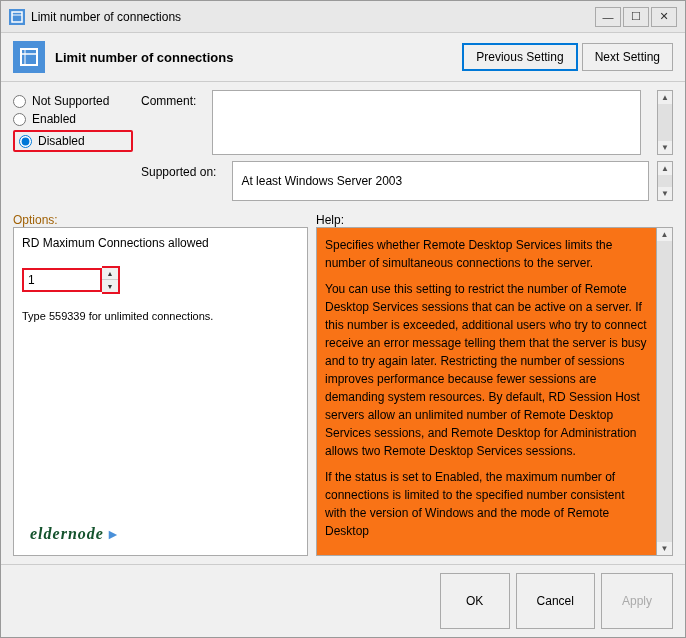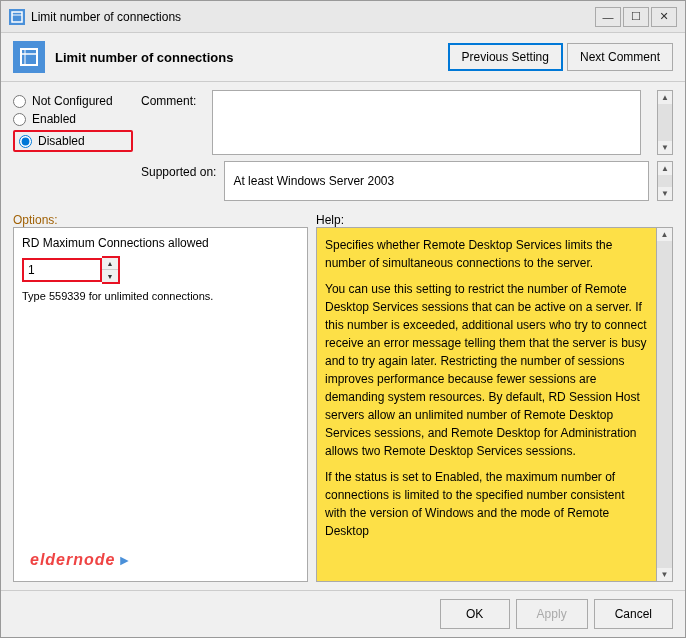--- a/index.html
+++ b/index.html
@@ -205,20 +205,21 @@
     }
     .supported-box {
       flex: 1;
       height: 40px;
       border: 1px solid #aaa;
       background: white;
       display: flex;
       align-items: center;
       padding: 4px 8px;
       font-size: 12px;
+      margin-left: 8px;
     }
     .supported-scrollbar {
       width: 16px;
       height: 40px;
       background: #f0f0f0;
       border: 1px solid #aaa;
       display: flex;
       flex-direction: column;
       align-items: center;
     }
@@ -248,21 +249,21 @@
       overflow: hidden;
     }
 
     .options-panel {
       width: 295px;
       border: 1px solid #aaa;
       background: white;
       padding: 8px;
       display: flex;
       flex-direction: column;
-      gap: 6px;
+      gap: 16px;
       flex-shrink: 0;
     }
     .options-field-label {
       font-size: 12px;
     }
     .number-input-row {
       display: flex;
       align-items: center;
       gap: 0;
     }
@@ -299,21 +300,21 @@
     }
 
     .help-panel-wrapper {
       flex: 1;
       display: flex;
       overflow: hidden;
     }
     .help-panel {
       flex: 1;
       border: 1px solid #aaa;
-      background: #fde047;
+      background: #f97316;
       padding: 8px;
       overflow: hidden;
       font-size: 12px;
       line-height: 1.5;
       color: #000;
     }
     .help-scrollbar {
       width: 16px;
       background: #f0f0f0;
       border: 1px solid #aaa;
@@ -332,41 +333,42 @@
     }
 
     .logo-area {
       padding: 4px 8px;
       display: flex;
       align-items: center;
     }
     .logo-text {
       font-size: 16px;
       font-weight: bold;
-      color: #ef4444;
+      color: #14532d;
       font-style: italic;
       letter-spacing: 1px;
+      font-family: Liberation Serif, serif;
     }
     .logo-icon {
       color: #4a90d9;
       font-size: 14px;
       margin-left: 2px;
     }
 
     .footer {
       border-top: 1px solid #ccc;
       padding: 8px 12px;
       display: flex;
       align-items: center;
       justify-content: flex-end;
       gap: 6px;
       background: #f0f0f0;
     }
     .footer-btn {
-      padding: 7px 20px;
+      padding: 20px 20px;
       border: 1px solid #aaa;
       background: #f0f0f0;
       cursor: pointer;
       font-size: 12px;
       color: #000;
       min-width: 70px;
     }
     .footer-btn.disabled {
       color: #aaa;
       cursor: default;
@@ -396,31 +398,31 @@
     <div class="header-icon">
       <svg width="20" height="20" viewBox="0 0 20 20">
           <rect x="2" y="2" width="16" height="16" fill="none" stroke="white" stroke-width="2"></rect>
           <line x1="2" y1="7" x2="18" y2="7" stroke="white" stroke-width="1.5"></line>
           <line x1="6" y1="2" x2="6" y2="18" stroke="white" stroke-width="1"></line>
         </svg>
     </div>
     <span class="header-title">Limit number of connections</span>
     <div class="nav-buttons">
       <button class="nav-btn active">Previous Setting</button>
-      <button class="nav-btn">Next Comment</button>
+      <button class="nav-btn">Next Setting</button>
     </div>
   </div>
 
   <div class="content-area">
     <div class="top-section">
 
       <div class="radio-group">
         <label class="radio-label">
           <input type="radio" name="setting" style="">
-          <span>Not Configured</span>
+          <span>Not Supported</span>
         </label>
         <label class="radio-label">
           <input type="radio" name="setting" style="">
           <span>Enabled</span>
         </label>
         <label class="radio-label selected-disabled">
           <input type="radio" name="setting" checked="" style="">
           <span>Disabled</span>
         </label>
       </div>
@@ -486,16 +488,16 @@
           <span class="scroll-arrow">▲</span>
           <div class="help-scroll-track"></div>
           <span class="scroll-arrow">▼</span>
         </div>
       </div>
     </div>
   </div>
 
   <div class="footer">
     <button class="footer-btn">OK</button>
+    <button class="footer-btn">Cancel</button>
     <button class="footer-btn disabled">Apply</button>
-    <button class="footer-btn">Cancel</button>
   </div>
 </div>
 
 </body></html>

